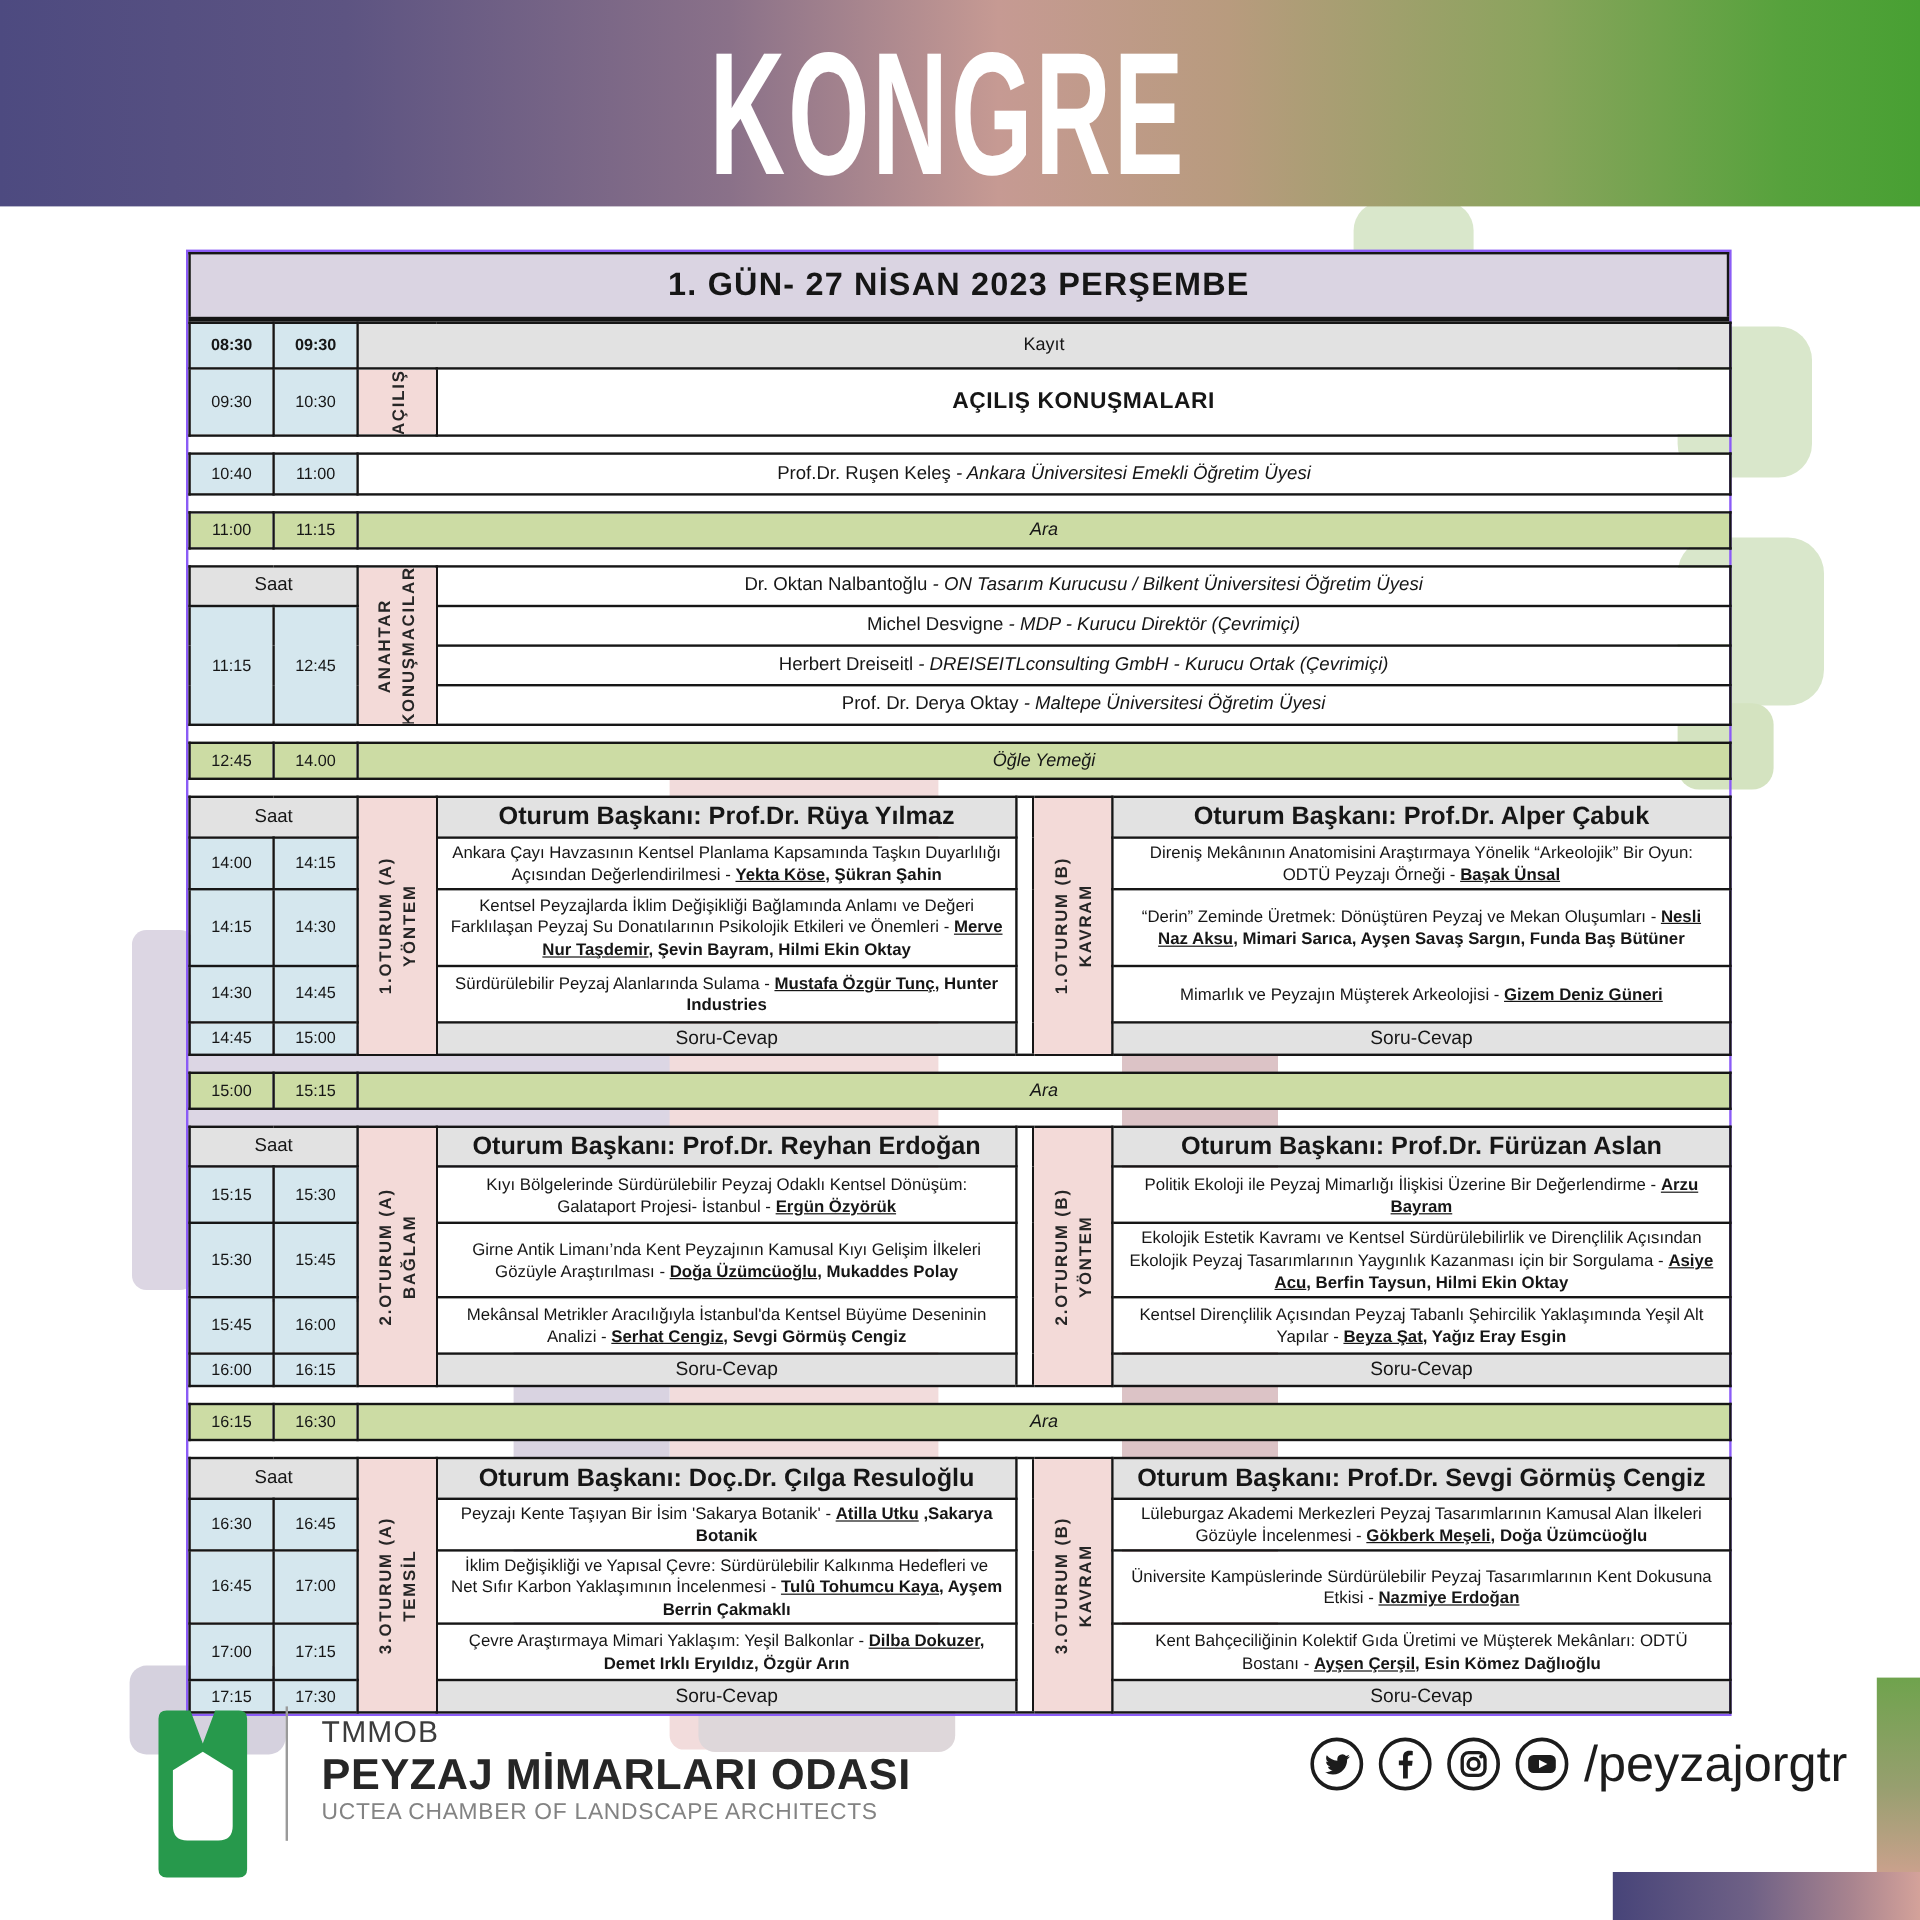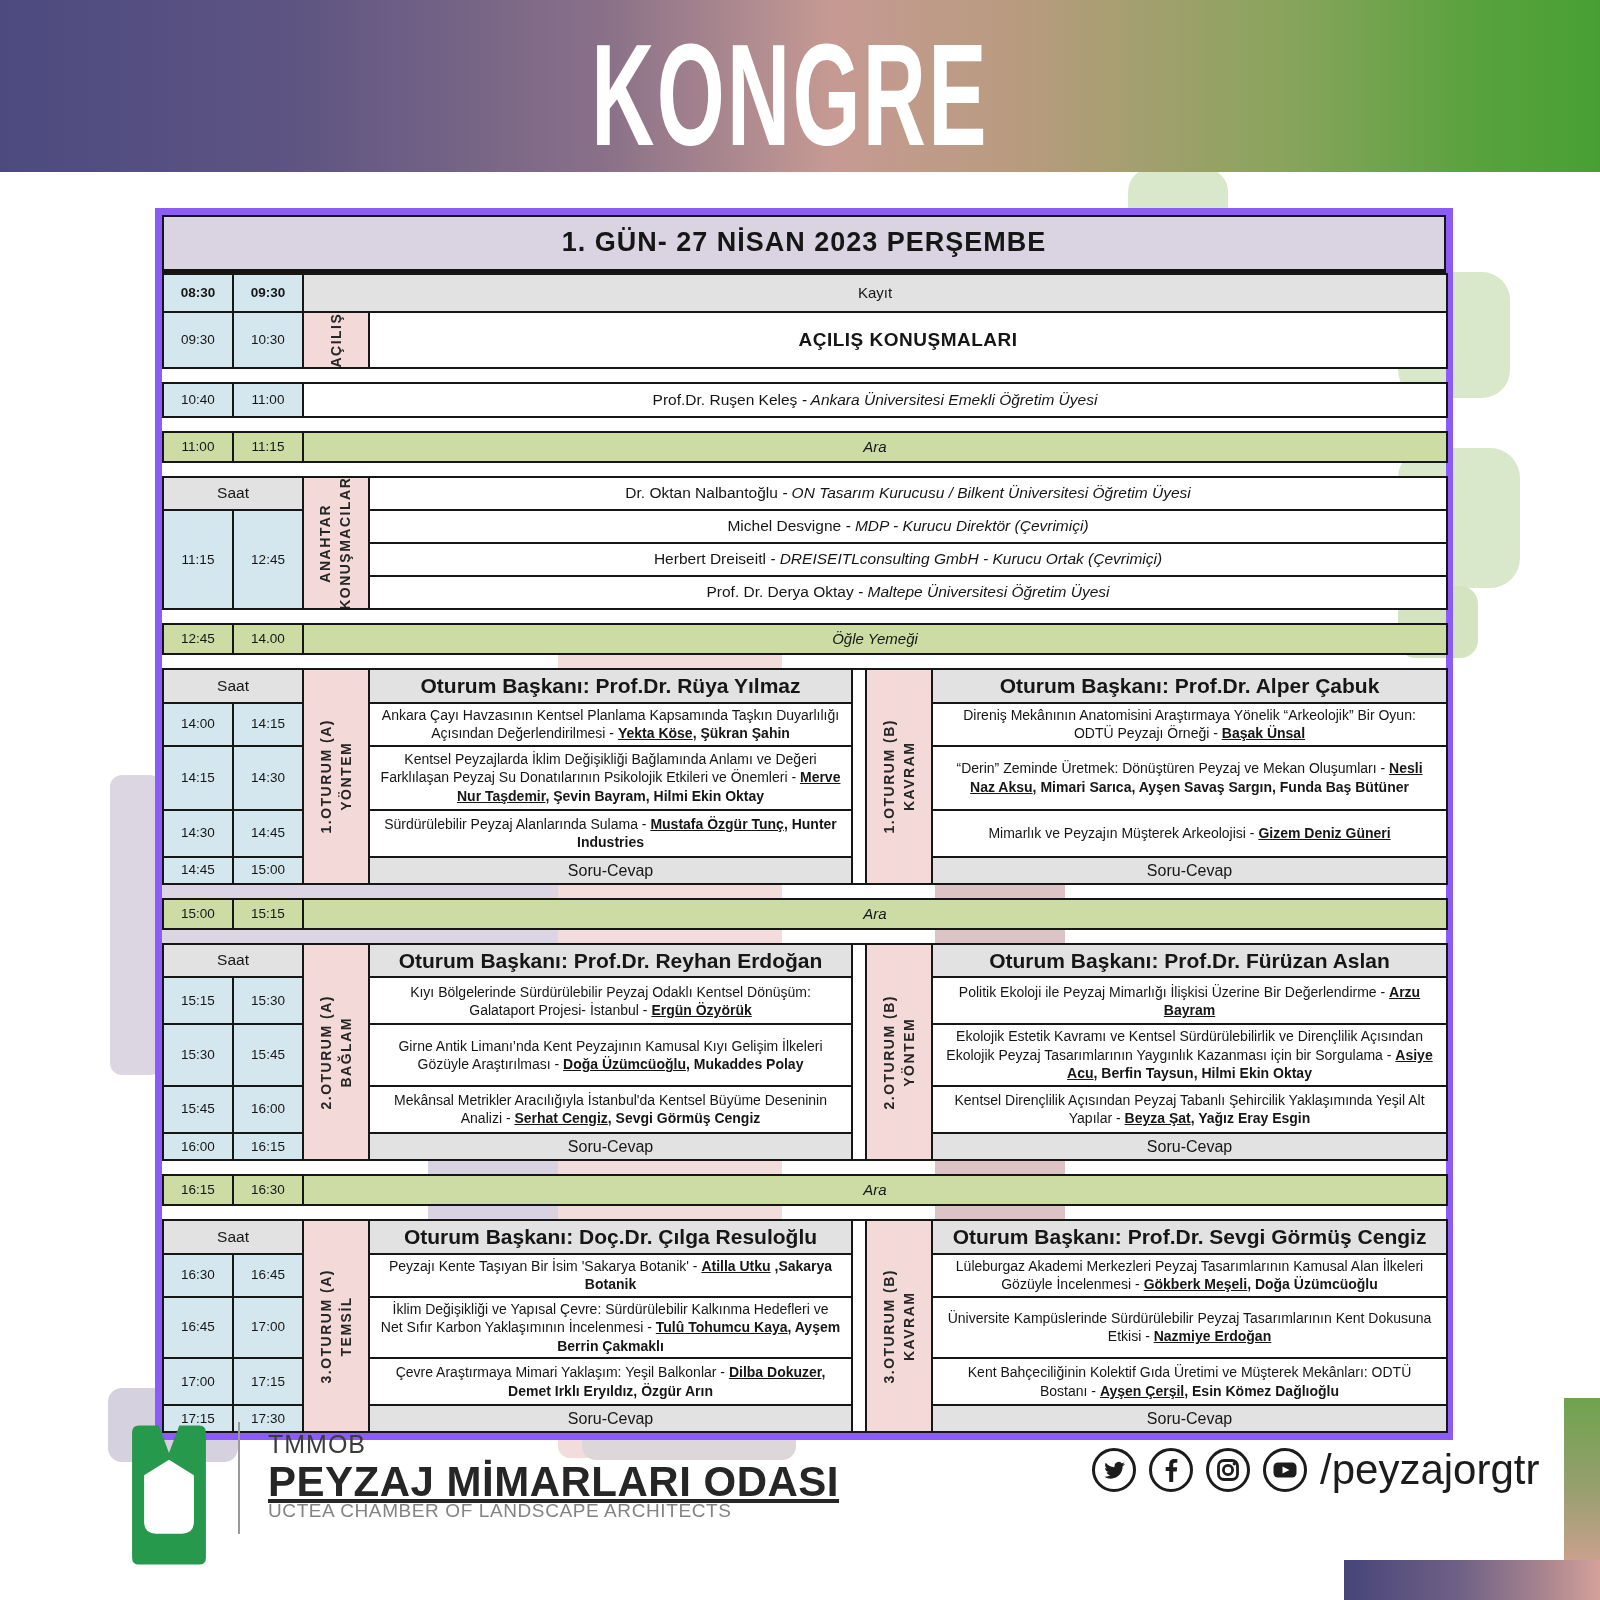--- a/index.html
+++ b/index.html
@@ -18,21 +18,21 @@
     transform:translateX(-50%) scale(0.78,1.30);transform-origin:center top;
   }
   
   .blob{position:absolute;z-index:1;}
   
   .brg-v{position:absolute;z-index:1;right:0;top:1398px;width:36px;height:202px;
     background:linear-gradient(180deg,#6fa34d 0%,#979f6f 45%,#c9a18c 80%,#e0ad9e 100%);}
   .brg-h{position:absolute;z-index:1;left:1344px;top:1560px;width:256px;height:40px;
     background:linear-gradient(90deg,#474479 0%,#6f6186 45%,#a9848f 78%,#d4a29a 100%);}
   
-  .program{position:absolute;left:155px;top:208px;width:1284px;z-index:4;border:7px solid #8b5cf6;}
+  .program{position:absolute;left:155px;top:208px;width:1284px;z-index:4;border:2px solid #8b5cf6;}
   table{border-collapse:collapse;table-layout:fixed;width:1284px;}
   td{border:2px solid #161616;background:#fff;vertical-align:middle;text-align:center;
      padding:2px 10px;font-size:14px;line-height:1.32;overflow:hidden;}
   td.time{font-size:13.5px;padding:2px 2px;}
   td.bold{font-weight:bold;}
   .blue{background:#d5e7ee;}
   .grey{background:#e2e2e2;}
   .green{background:#ccdca4;}
   .pink{background:#f3dad8;}
   .lav{background:#dad4e2;}
@@ -53,21 +53,21 @@
   .vwrap{position:absolute;inset:0;display:flex;align-items:center;justify-content:center;}
   .vlabel{transform:rotate(-90deg);text-align:center;white-space:nowrap;
           font-weight:bold;font-size:14px;letter-spacing:1.5px;line-height:1.45;color:#262626;}
   td.gapcol{background:transparent;border-left:none;border-right:none;padding:0;}
   .spacer{height:13px;}
   
   .footer{position:absolute;left:0;top:1390px;width:1600px;height:210px;z-index:4;}
   .logo{position:absolute;left:130px;top:32px;}
   .logodiv{position:absolute;left:238px;top:32px;width:2px;height:112px;background:#9a9a9a;}
   .orgshort{position:absolute;left:268px;top:40px;font-size:25px;color:#3c3c3c;letter-spacing:1px;}
-  .orgname{position:absolute;left:268px;top:68px;font-size:42px;font-weight:bold;color:#262626;letter-spacing:.5px;text-decoration:underline;}
+  .orgname{position:absolute;left:268px;top:68px;font-size:36px;font-weight:bold;color:#262626;letter-spacing:.5px;}
   .orgsub{position:absolute;left:268px;top:110px;font-size:19px;color:#838383;letter-spacing:.6px;}
   .social{position:absolute;left:1090px;top:56px;display:flex;align-items:flex-start;gap:9px;}
   .social svg{display:block;}
   .handle{font-size:42px;color:#1c1c1c;margin-left:2px;}
 </style>
 </head>
 <body>
 
 <div class="blob" style="left:1128px;top:168px;width:100px;height:100px;border-radius:24px;background:#d9e7cb;"></div>
 <div class="blob" style="left:1398px;top:272px;width:112px;height:126px;border-radius:28px;background:#d9e7cb;"></div>

